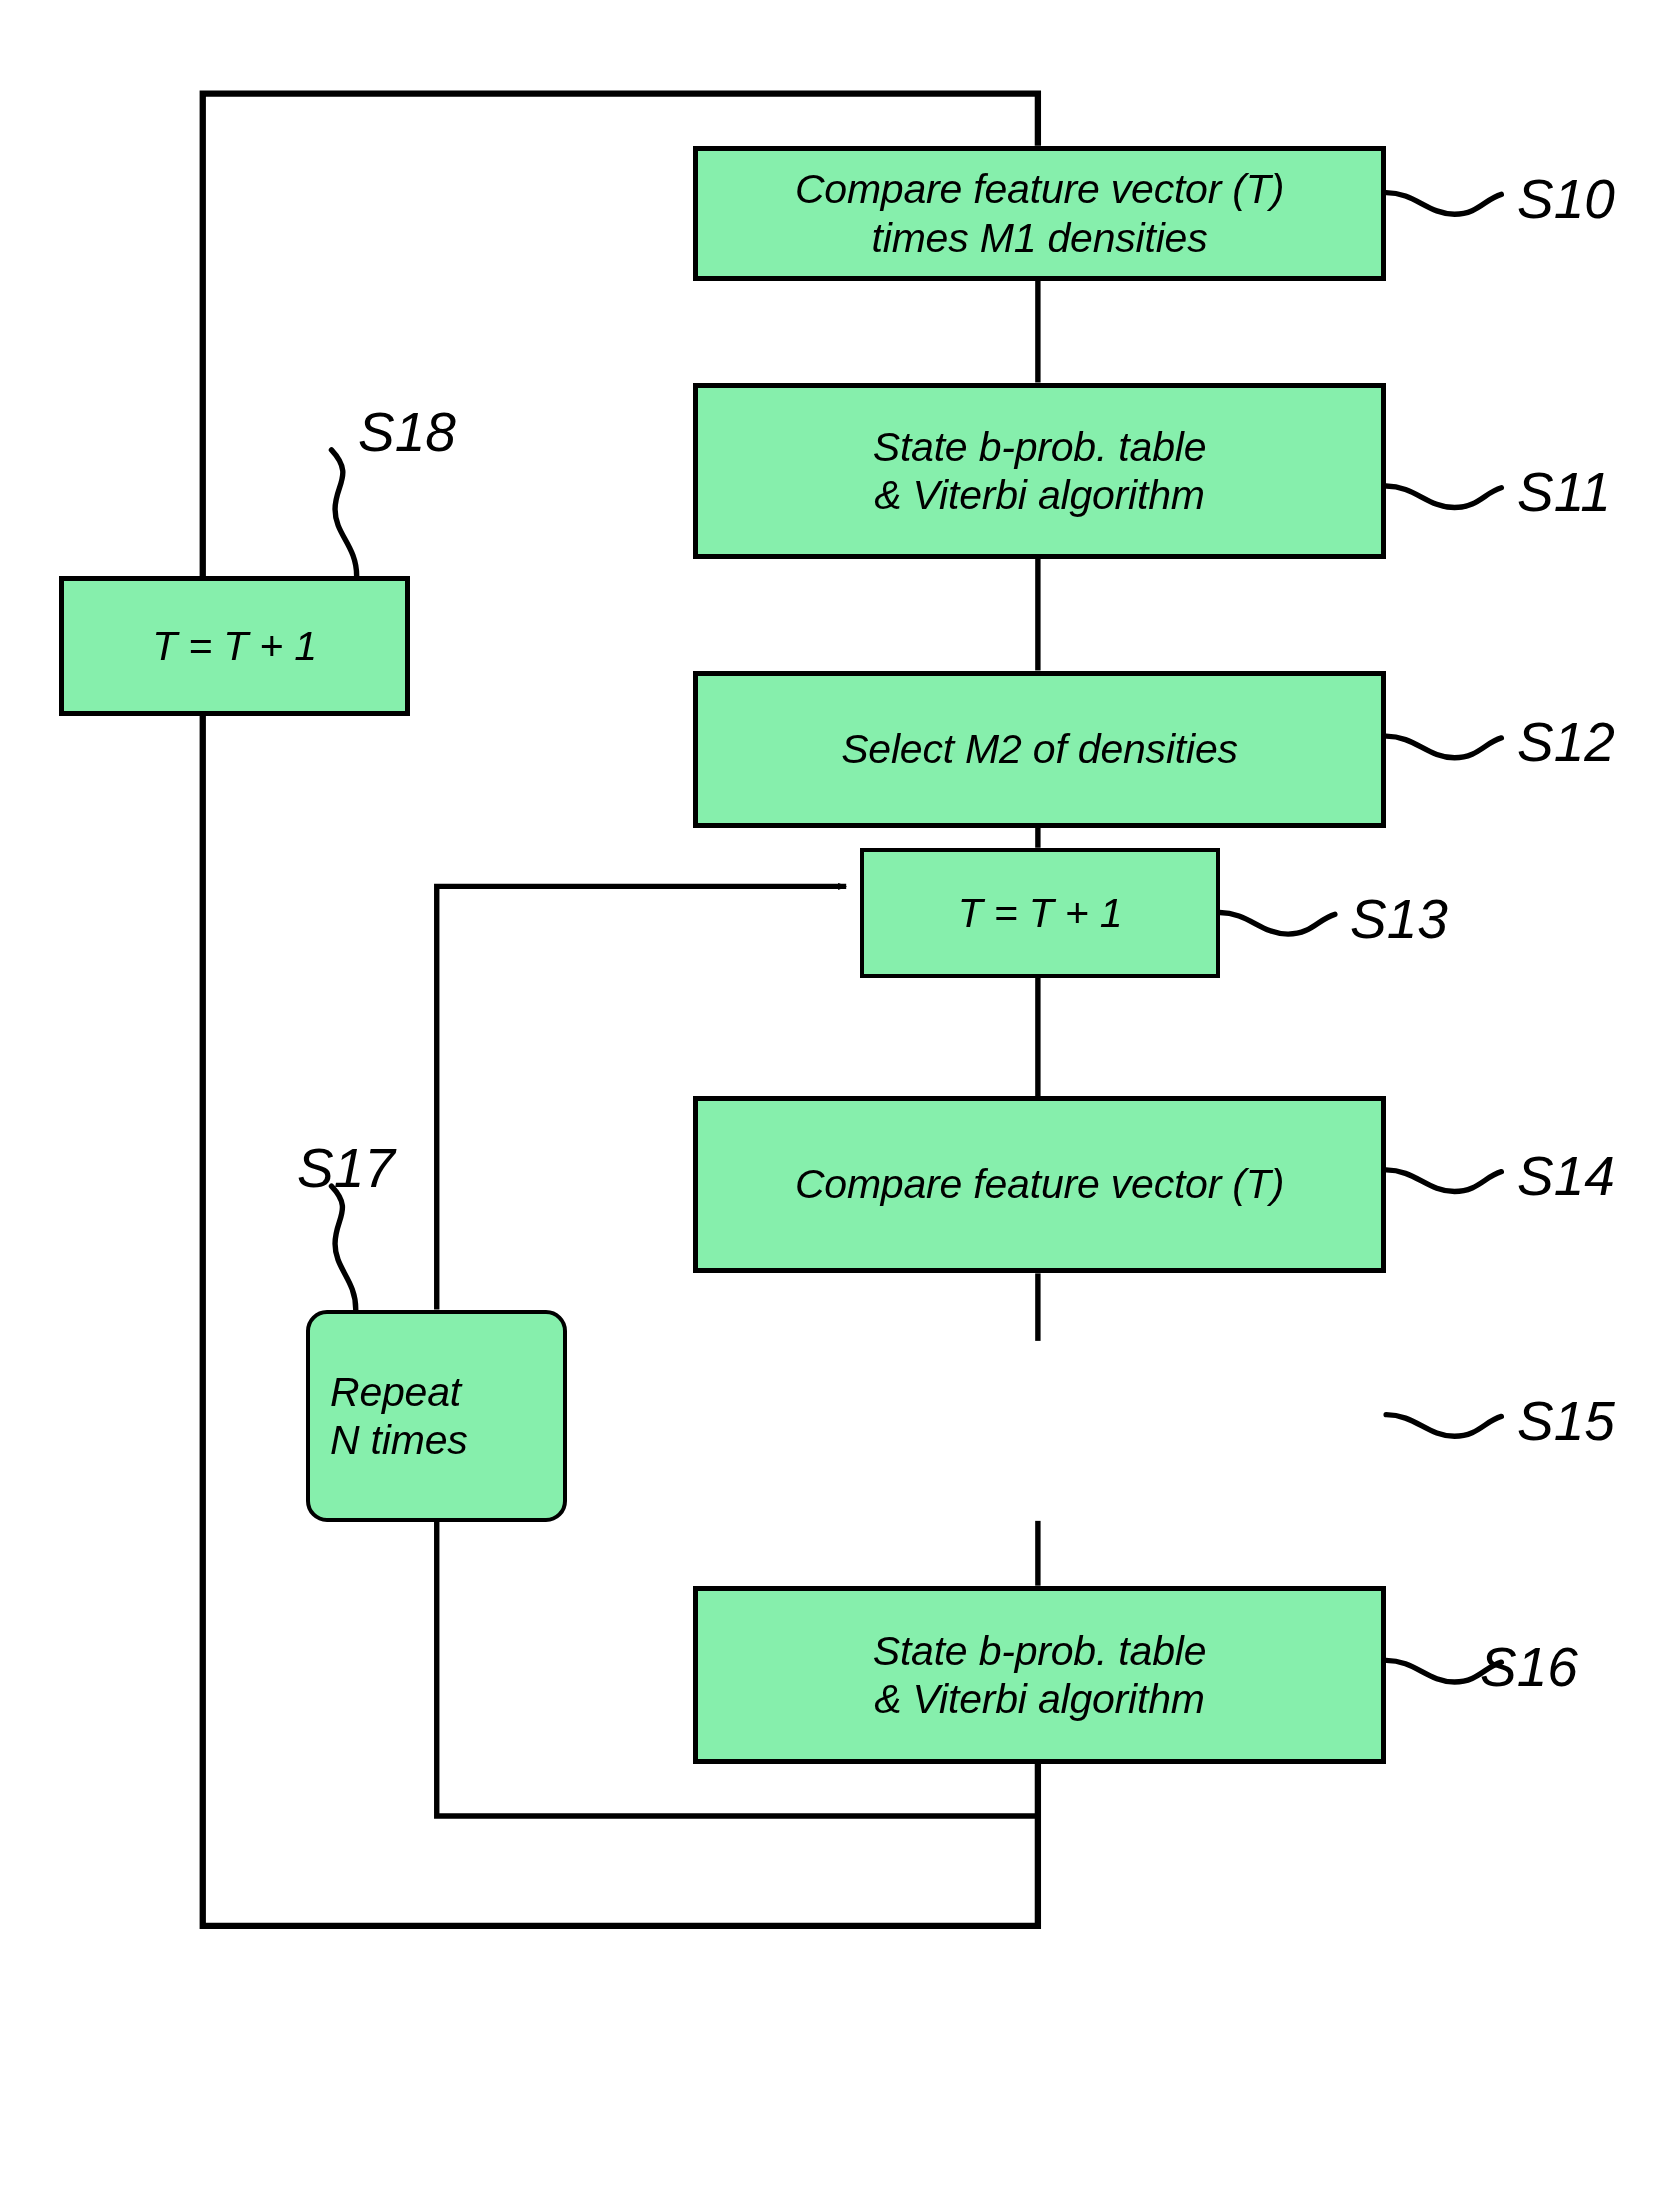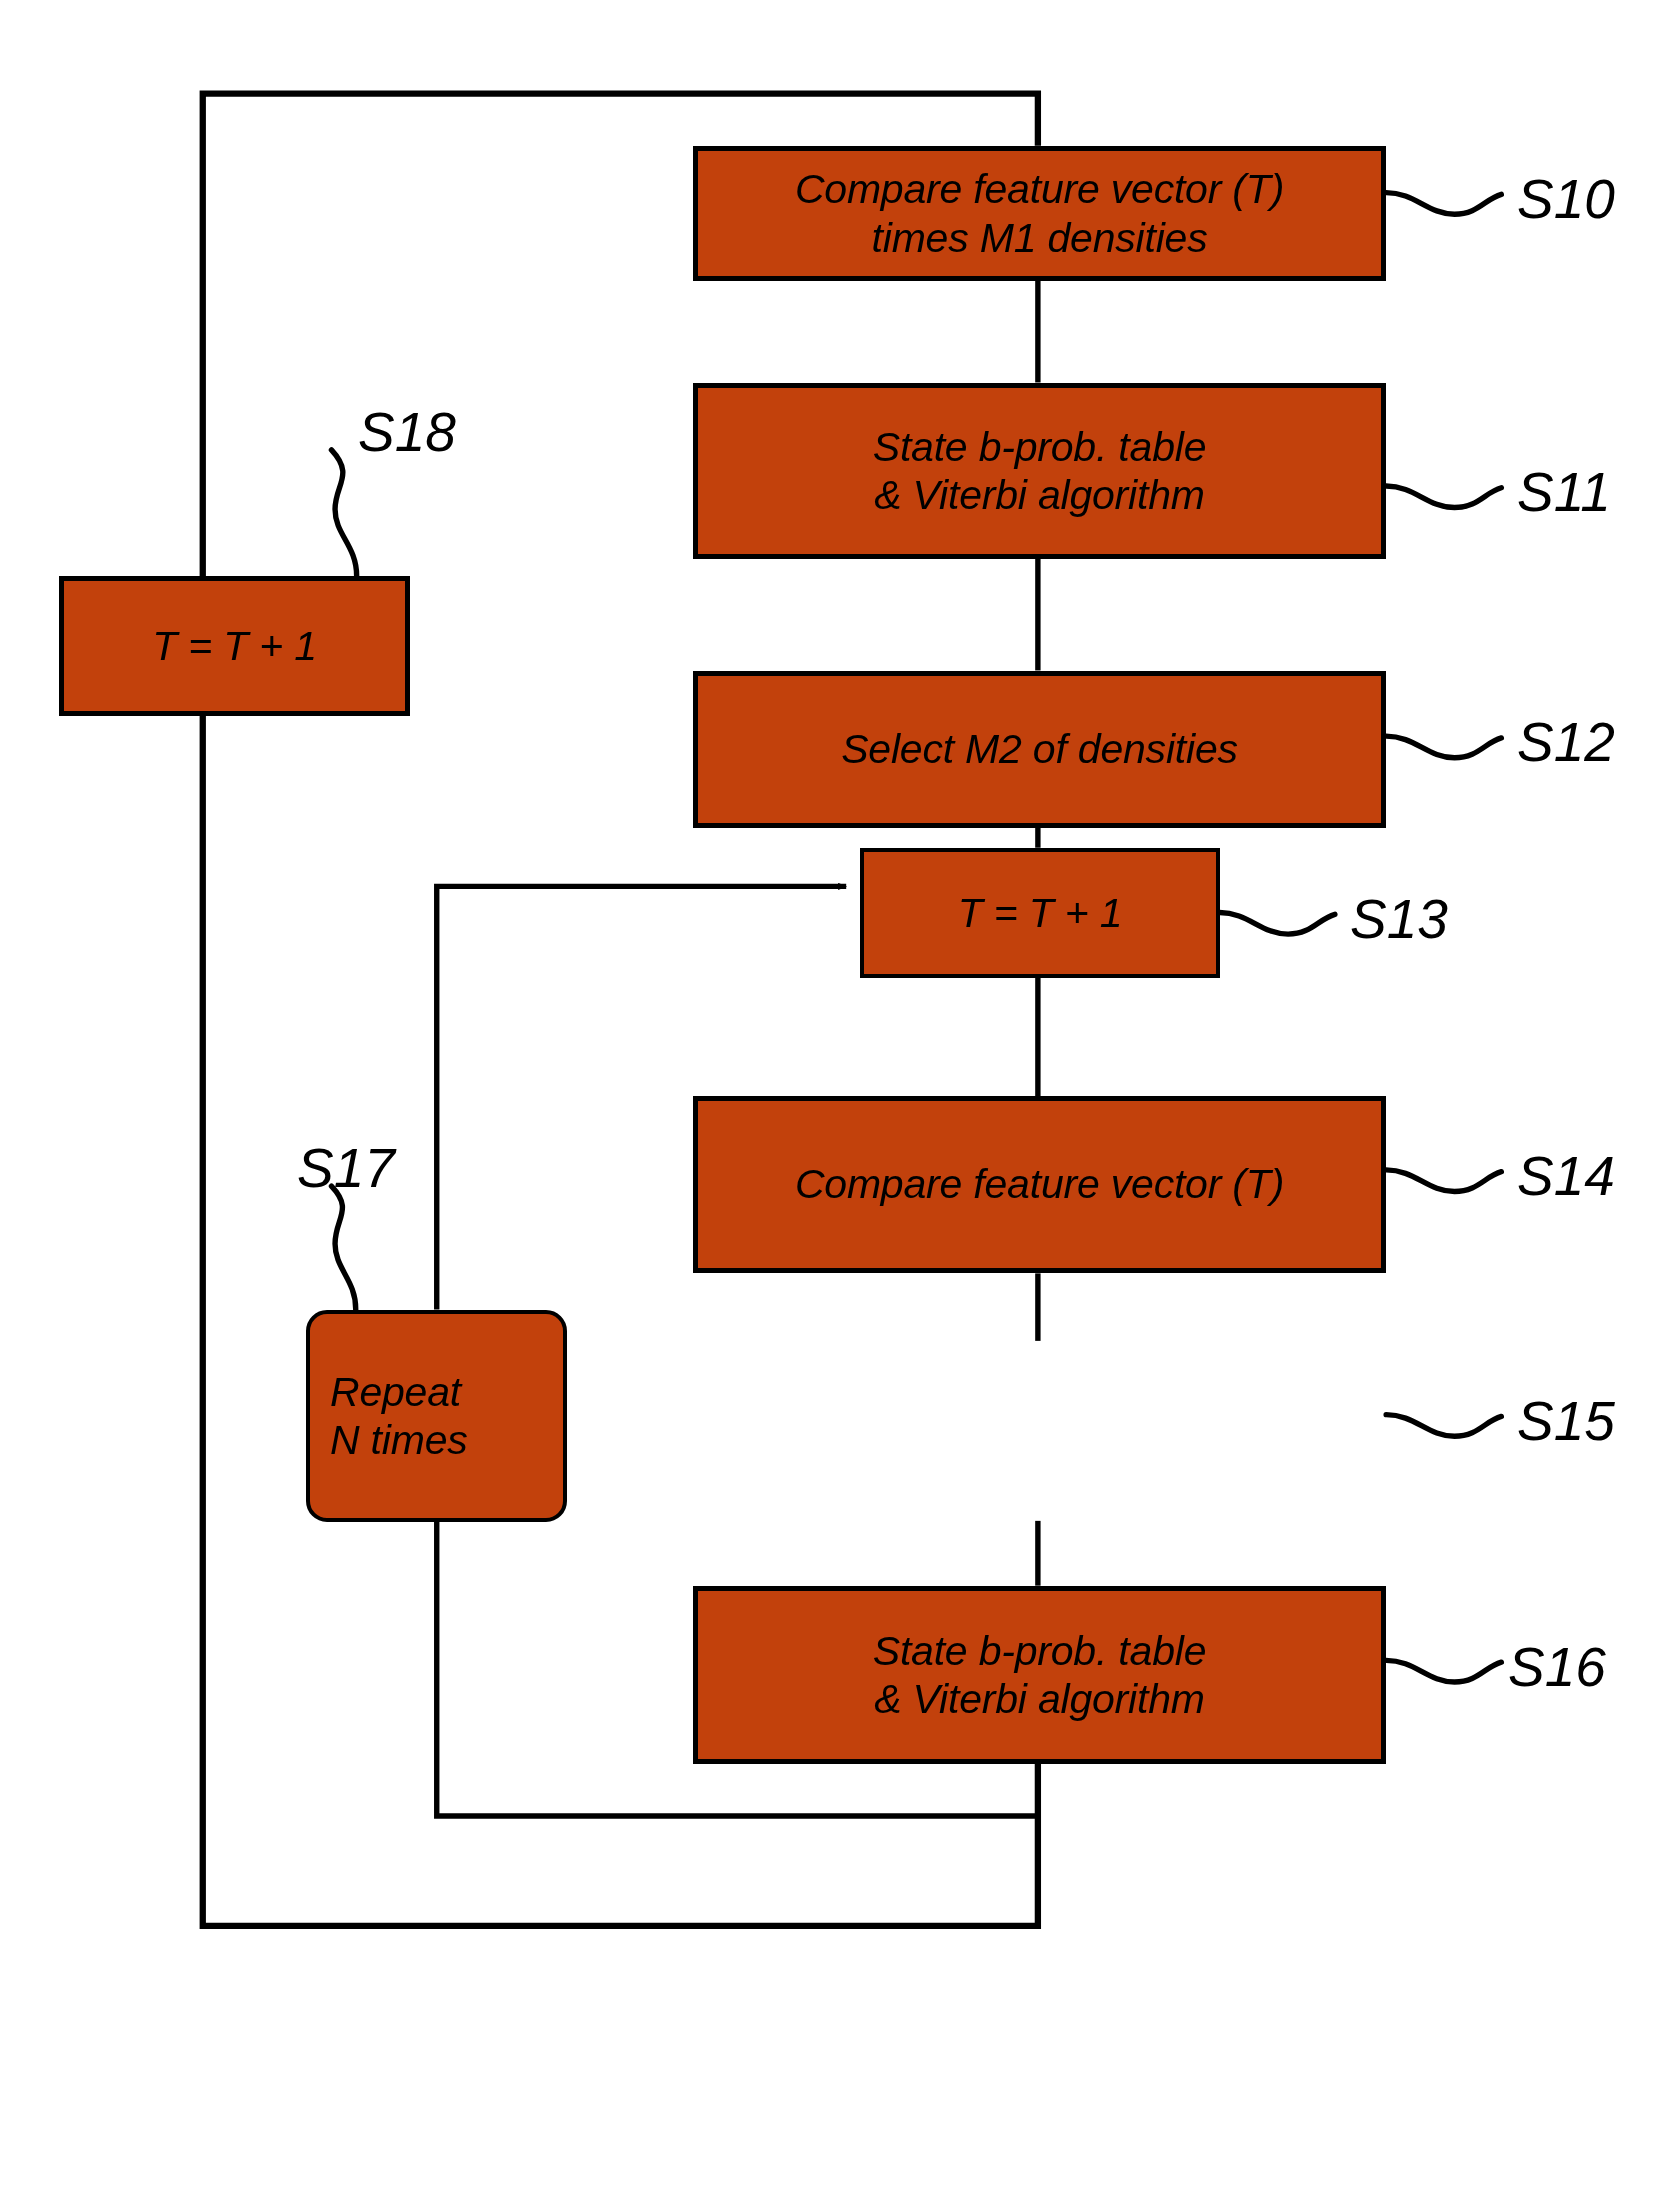--- a/index.html
+++ b/index.html
@@ -20,21 +20,21 @@
     left: 0;
     top: 0;
     width: 1678px;
     height: 2185px;
     pointer-events: none;
   }
   .node {
     position: absolute;
     box-sizing: border-box;
     border: 5.4px solid #000000;
-    background: #c2410c;
+    background: #86efac;
     display: flex;
     align-items: center;
     justify-content: center;
     text-align: center;
     font-style: italic;
     font-size: 41px;
     line-height: 1.18;
     color: #000000;
     letter-spacing: -0.2px;
     z-index: 5;
@@ -174,21 +174,21 @@
   <div class="ref" style="left:1517px; top:460px;">S11</div>
 
   <div class="ref" style="left:1517px; top:710px;">S12</div>
 
   <div class="ref" style="left:1350px; top:887px;">S13</div>
 
   <div class="ref" style="left:1517px; top:1144px;">S14</div>
 
   <div class="ref" style="left:1517px; top:1389px;">S15</div>
 
-  <div class="ref" style="left:1480px; top:1635px;margin-left:28px;">S16</div>
+  <div class="ref" style="left:1480px; top:1635px;">S16</div>
 
   <div class="ref" style="left:297px; top:1136px;">S17</div>
 
   <div class="ref" style="left:358px; top:400px;">S18</div>
 
 
 </div>
 
 
 </body></html>

